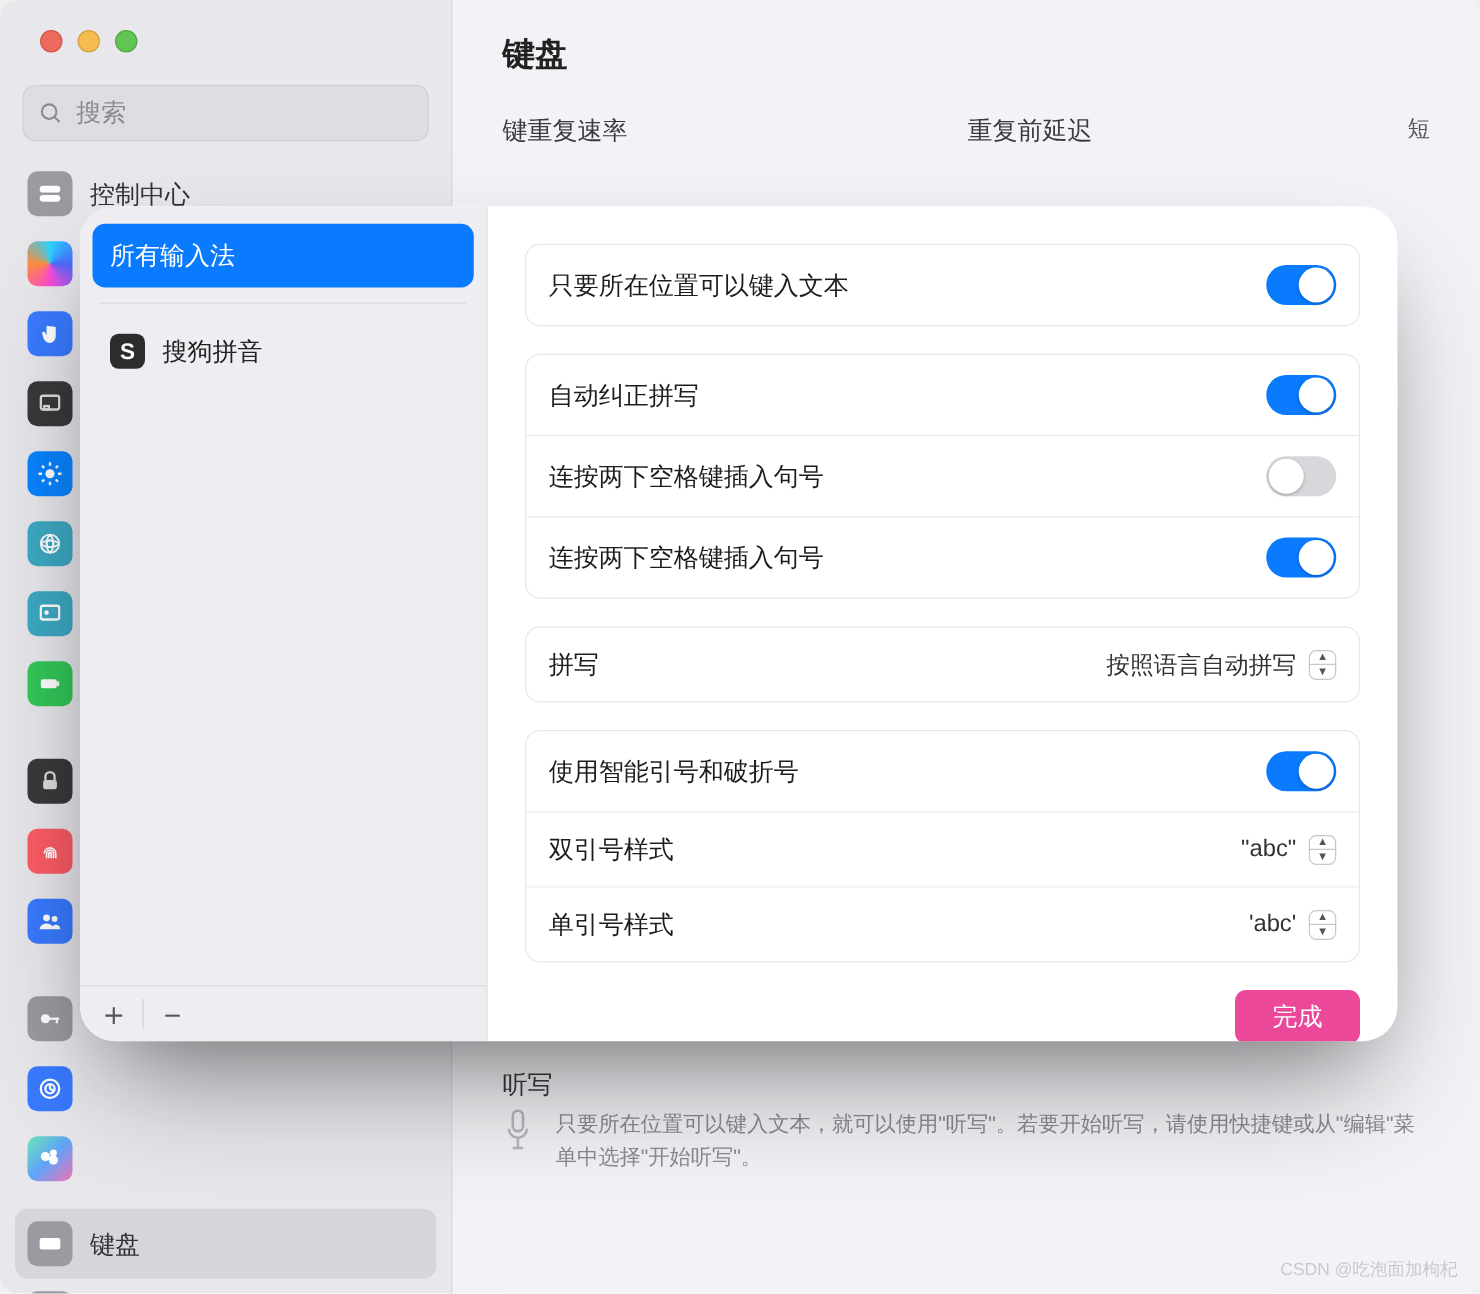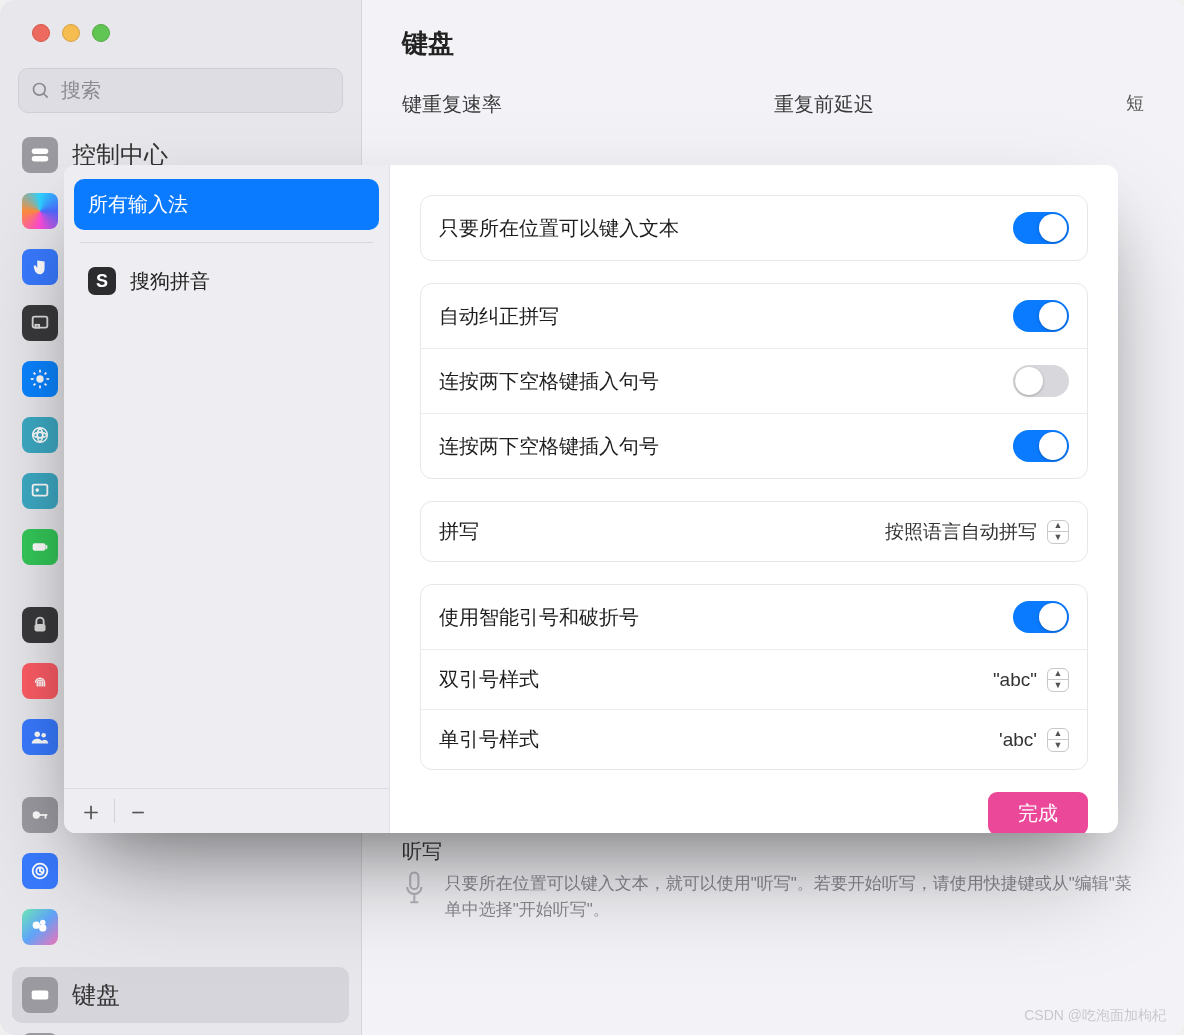--- a/index.html
+++ b/index.html
@@ -46,21 +46,21 @@
     display:flex; align-items:center; gap:10px;
     background:#dedde3; border:1px solid #d0cfd6;
     border-radius:10px; padding:8px 12px;
     color:#8a8a92; font-size:20px;
   }
   .sp-search-box svg { width:20px; height:20px; fill:none; stroke:#8a8a92; stroke-width:2; }
 
   .sp-list { flex:1; overflow:hidden; padding: 0 12px; }
   .sp-item {
     display:flex; align-items:center; gap:14px;
-    padding:10px 10px; border-radius:10px; font-size:24px; color:#333;
+    padding:10px 10px; border-radius:10px; font-size:20px; color:#333;
   }
   .sp-item.sel { background:#d6d5db; }
   .sp-ico {
     width:36px; height:36px; border-radius:8px;
     display:flex; align-items:center; justify-content:center;
     flex-shrink:0; color:#fff;
   }
   .sp-ico.grey   { background:#9b9aa1; }
   .sp-ico.siri   { background: conic-gradient(#2cd4ff,#4b6bff,#ff4bd8,#ff8d3a,#2cd4ff); }
   .sp-ico.blue   { background:#397aff; }
@@ -68,32 +68,32 @@
   .sp-ico.teal   { background:#3da9c3; }
   .sp-ico.bright { background:#0a84ff; }
   .sp-ico.green  { background:#34c759; }
   .sp-ico.red    { background:#fc5c65; }
   .sp-ico svg { width:22px; height:22px; }
 
   .sp-main { flex:1; background:#f3f2f6; padding: 26px 40px; }
   .sp-title { font-size:26px; font-weight:700; color:#222; margin-bottom:30px;}
   .sp-slider-row { display:flex; gap:70px; }
   .sp-slider-lbl { font-size:20px; color:#3a3a3c; }
-  .sp-section-sub { font-size:20px; color:#3a3a3c; margin-top:20px; }
+  .sp-section-sub { font-size:20px; color:#3a3a3c; margin-top:36px; }
   .sp-paragraph { font-size:17px; color:#8a8a92; margin-top:6px; line-height:1.5; }
   .sp-mic { display:flex; align-items:flex-start; gap:18px; }
   .sp-mic svg { width:30px; height:40px; margin-top:4px; }
 
   
   .sheet {
     position:absolute;
     left:64px; top:165px;
     width:1054px; height:668px;
     background:#fff;
-    border-radius:12px;
+    border-radius:28px;
     box-shadow: 0 50px 100px -20px rgba(0,0,0,.35), 0 30px 60px -30px rgba(0,0,0,.3);
     display:flex;
     overflow:hidden;
   }
   .sheet-left {
     width:326px;
     background:#eeeef2;
     border-right:1px solid #e1e0e6;
     display:flex; flex-direction:column;
   }

